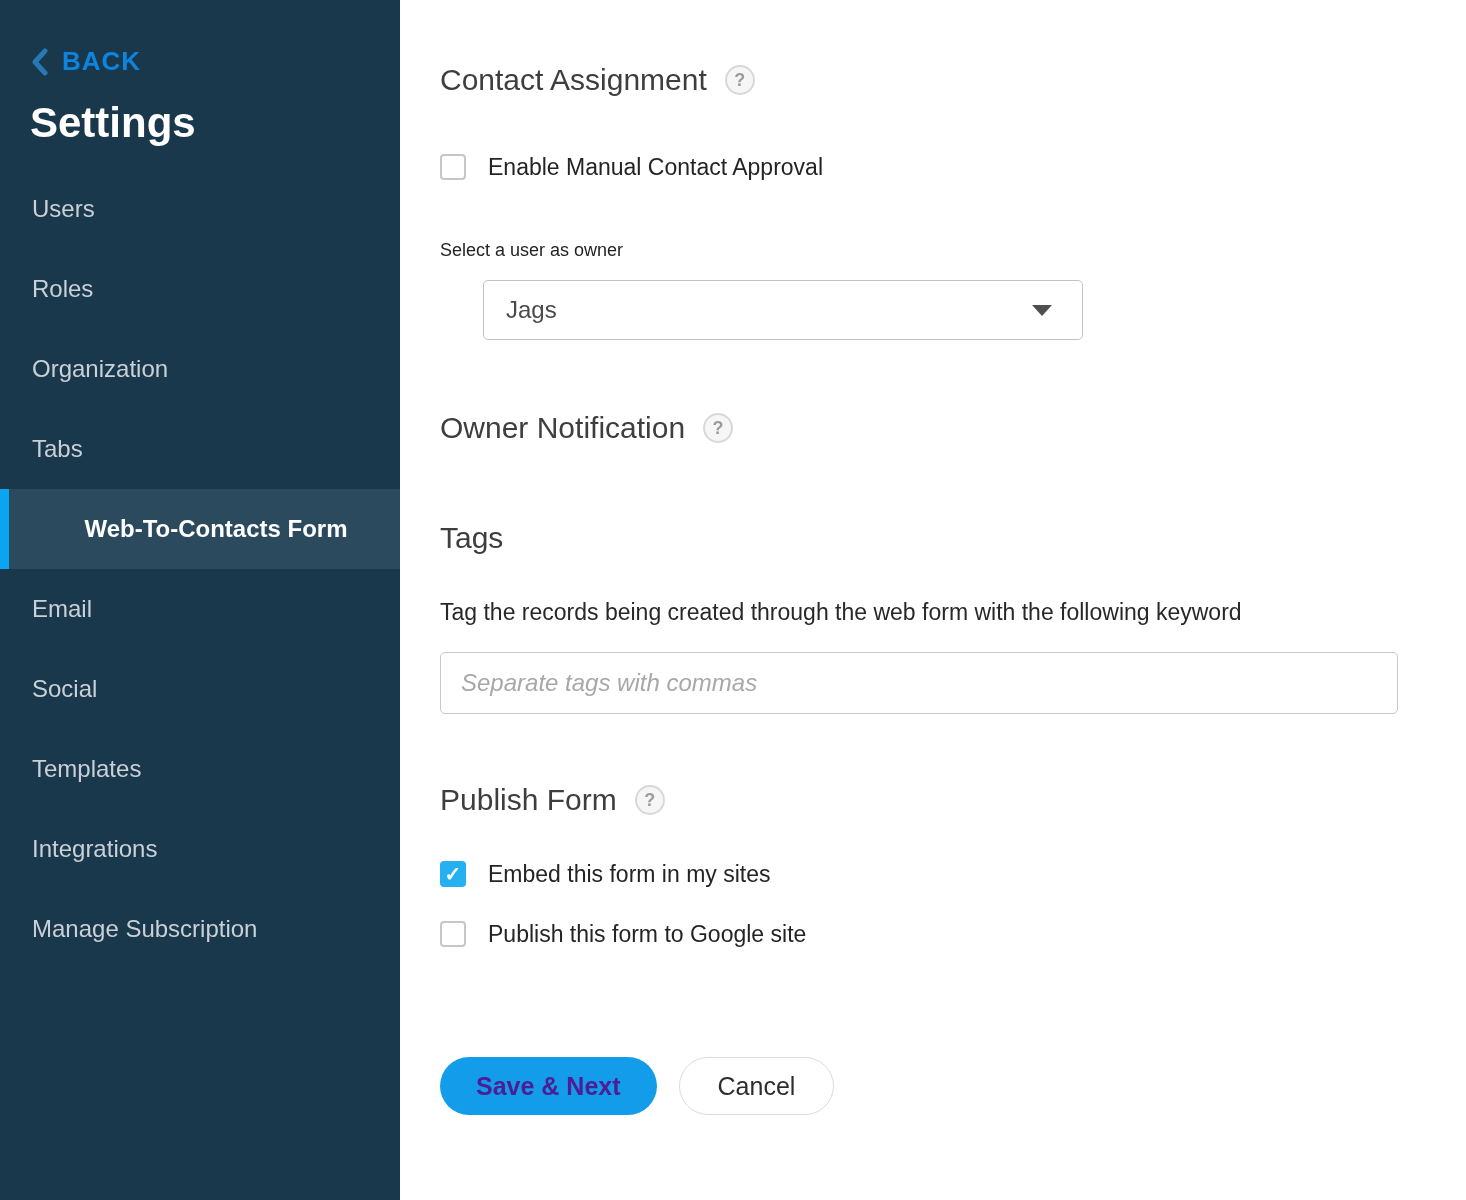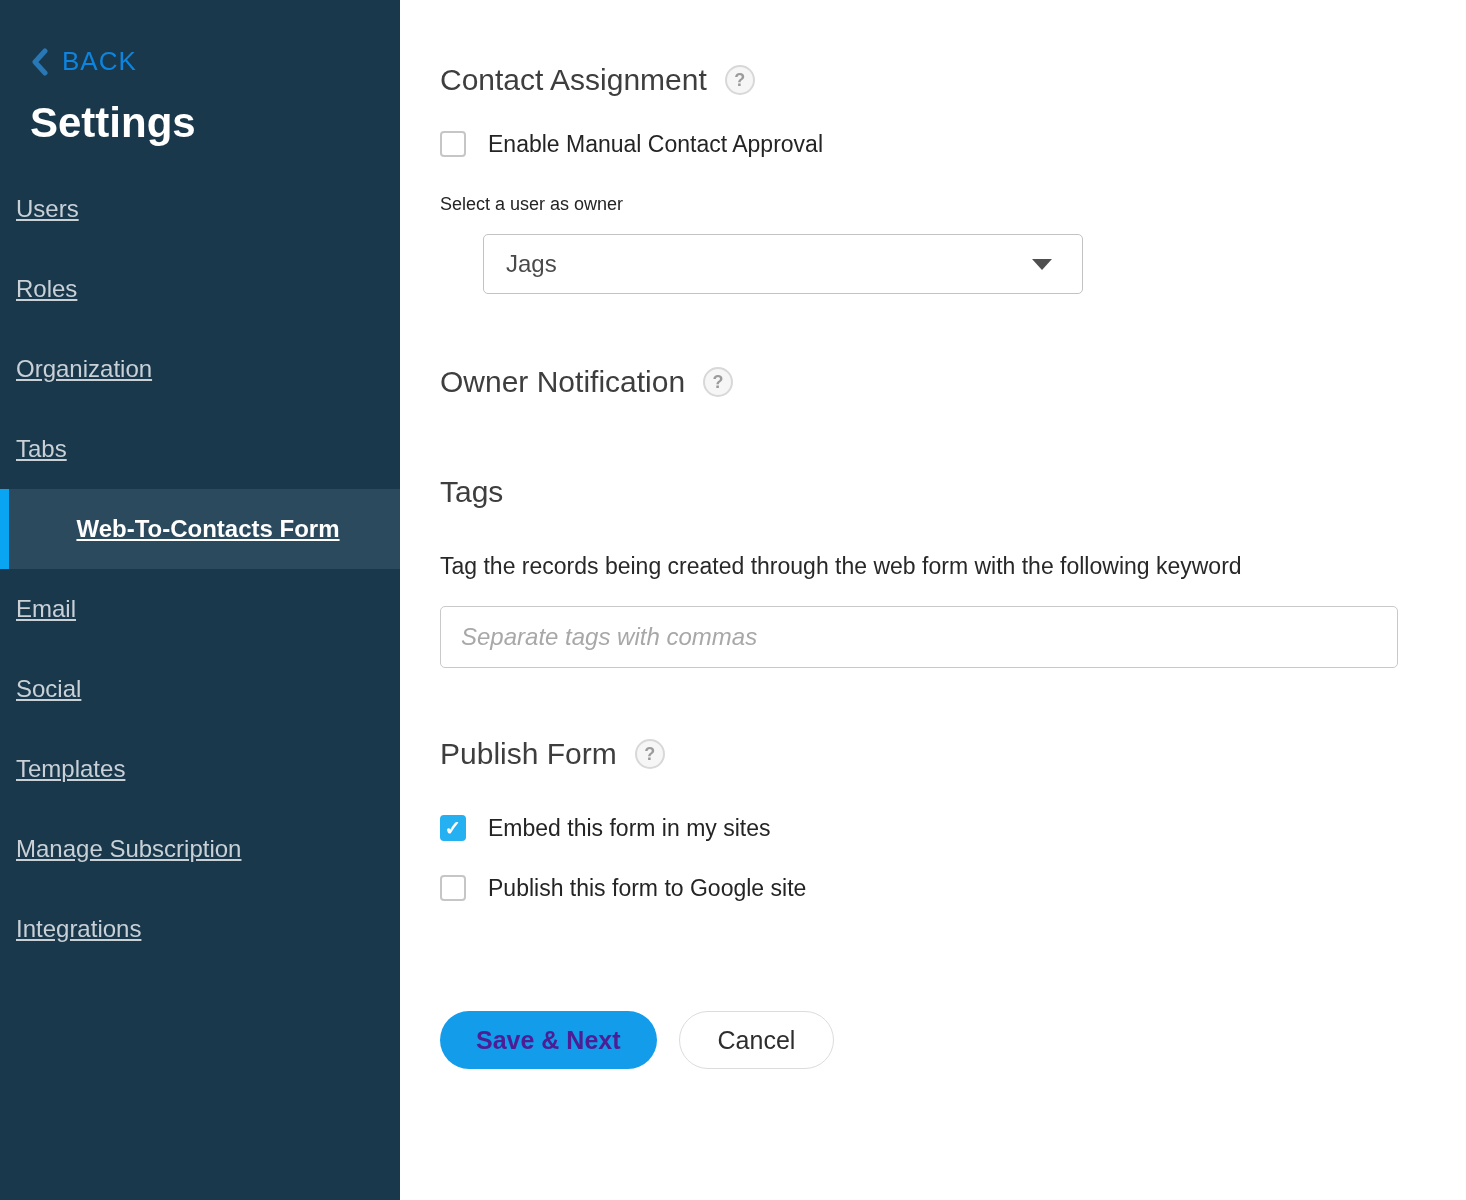--- a/index.html
+++ b/index.html
@@ -14,38 +14,37 @@
   
   .sidebar {
     width: 400px; min-width: 400px; height: 100%;
     background: var(--sidebar-bg, #1a384c);
     position: relative;
   }
   .back-link {
     display: flex; align-items: center; gap: 12px;
     margin: 46px 0 0 30px;
     color: var(--back-blue, #0d84de);
-    font-size: 26px; font-weight: 400; letter-spacing: 1px;
+    font-size: 26px; font-weight: 700; letter-spacing: 1px;
     cursor: pointer;
   }
   .back-chevron { display: inline-flex; }
   .settings-title {
     margin: 22px 0 0 30px;
     color: #ffffff; font-size: 42px; font-weight: 600;
     line-height: 48px;
   }
   .menu { list-style: none; margin-top: 22px; }
   .menu-item {
     position: relative;
     height: 80px;
     display: flex; align-items: center;
-    padding-left: 16px;
+    padding-left: 32px;
     color: #c9d1d7; font-size: 24px;
     cursor: pointer;
-    text-decoration: underline;
   }
   .menu-item.selected {
     background: var(--selected-bg, #2c4a5e);
     color: #ffffff; font-weight: 600; justify-content: center;
   }
   .menu-item.selected::before {
     content: "";
     position: absolute; left: 0; top: 0;
     width: 9px; height: 100%;
     background: var(--accent-blue, #09a4f2);
@@ -121,21 +120,21 @@
   .btn-primary {
     background: var(--btn-blue, #129ce9); color: #4c1d95;
     font-weight: 700; padding: 0 36px;
   }
   .btn-secondary {
     background: #ffffff; color: #2d2d2d;
     border: 1px solid #dcdcdc; padding: 0 38px;
   }
 
   
-  .mt-44 { margin-top: 32px; }
+  .mt-44 { margin-top: 55px; }
   .mt-40 { margin-top: 40px; }
   .mt-42 { margin-top: 42px; }
   .mt-32 { margin-top: 32px; }
   .mt-70 { margin-top: 70px; }
   .mt-74 { margin-top: 74px; }
   .mt-68 { margin-top: 68px; }
 </style>
 </head>
 <body>
 
@@ -170,24 +169,24 @@
       <li class="menu-item">
           <span>Email</span>
         </li>
       <li class="menu-item">
           <span>Social</span>
         </li>
       <li class="menu-item">
           <span>Templates</span>
         </li>
       <li class="menu-item">
+          <span>Integrations</span>
+        </li>
+      <li class="menu-item">
           <span>Manage Subscription</span>
-        </li>
-      <li class="menu-item">
-          <span>Integrations</span>
         </li>
     </ul>
   </aside>
 
   <main class="main">
 
     <h2 class="section-heading">
       <span>Contact Assignment</span>
       <span class="help-icon">?</span>
     </h2>

